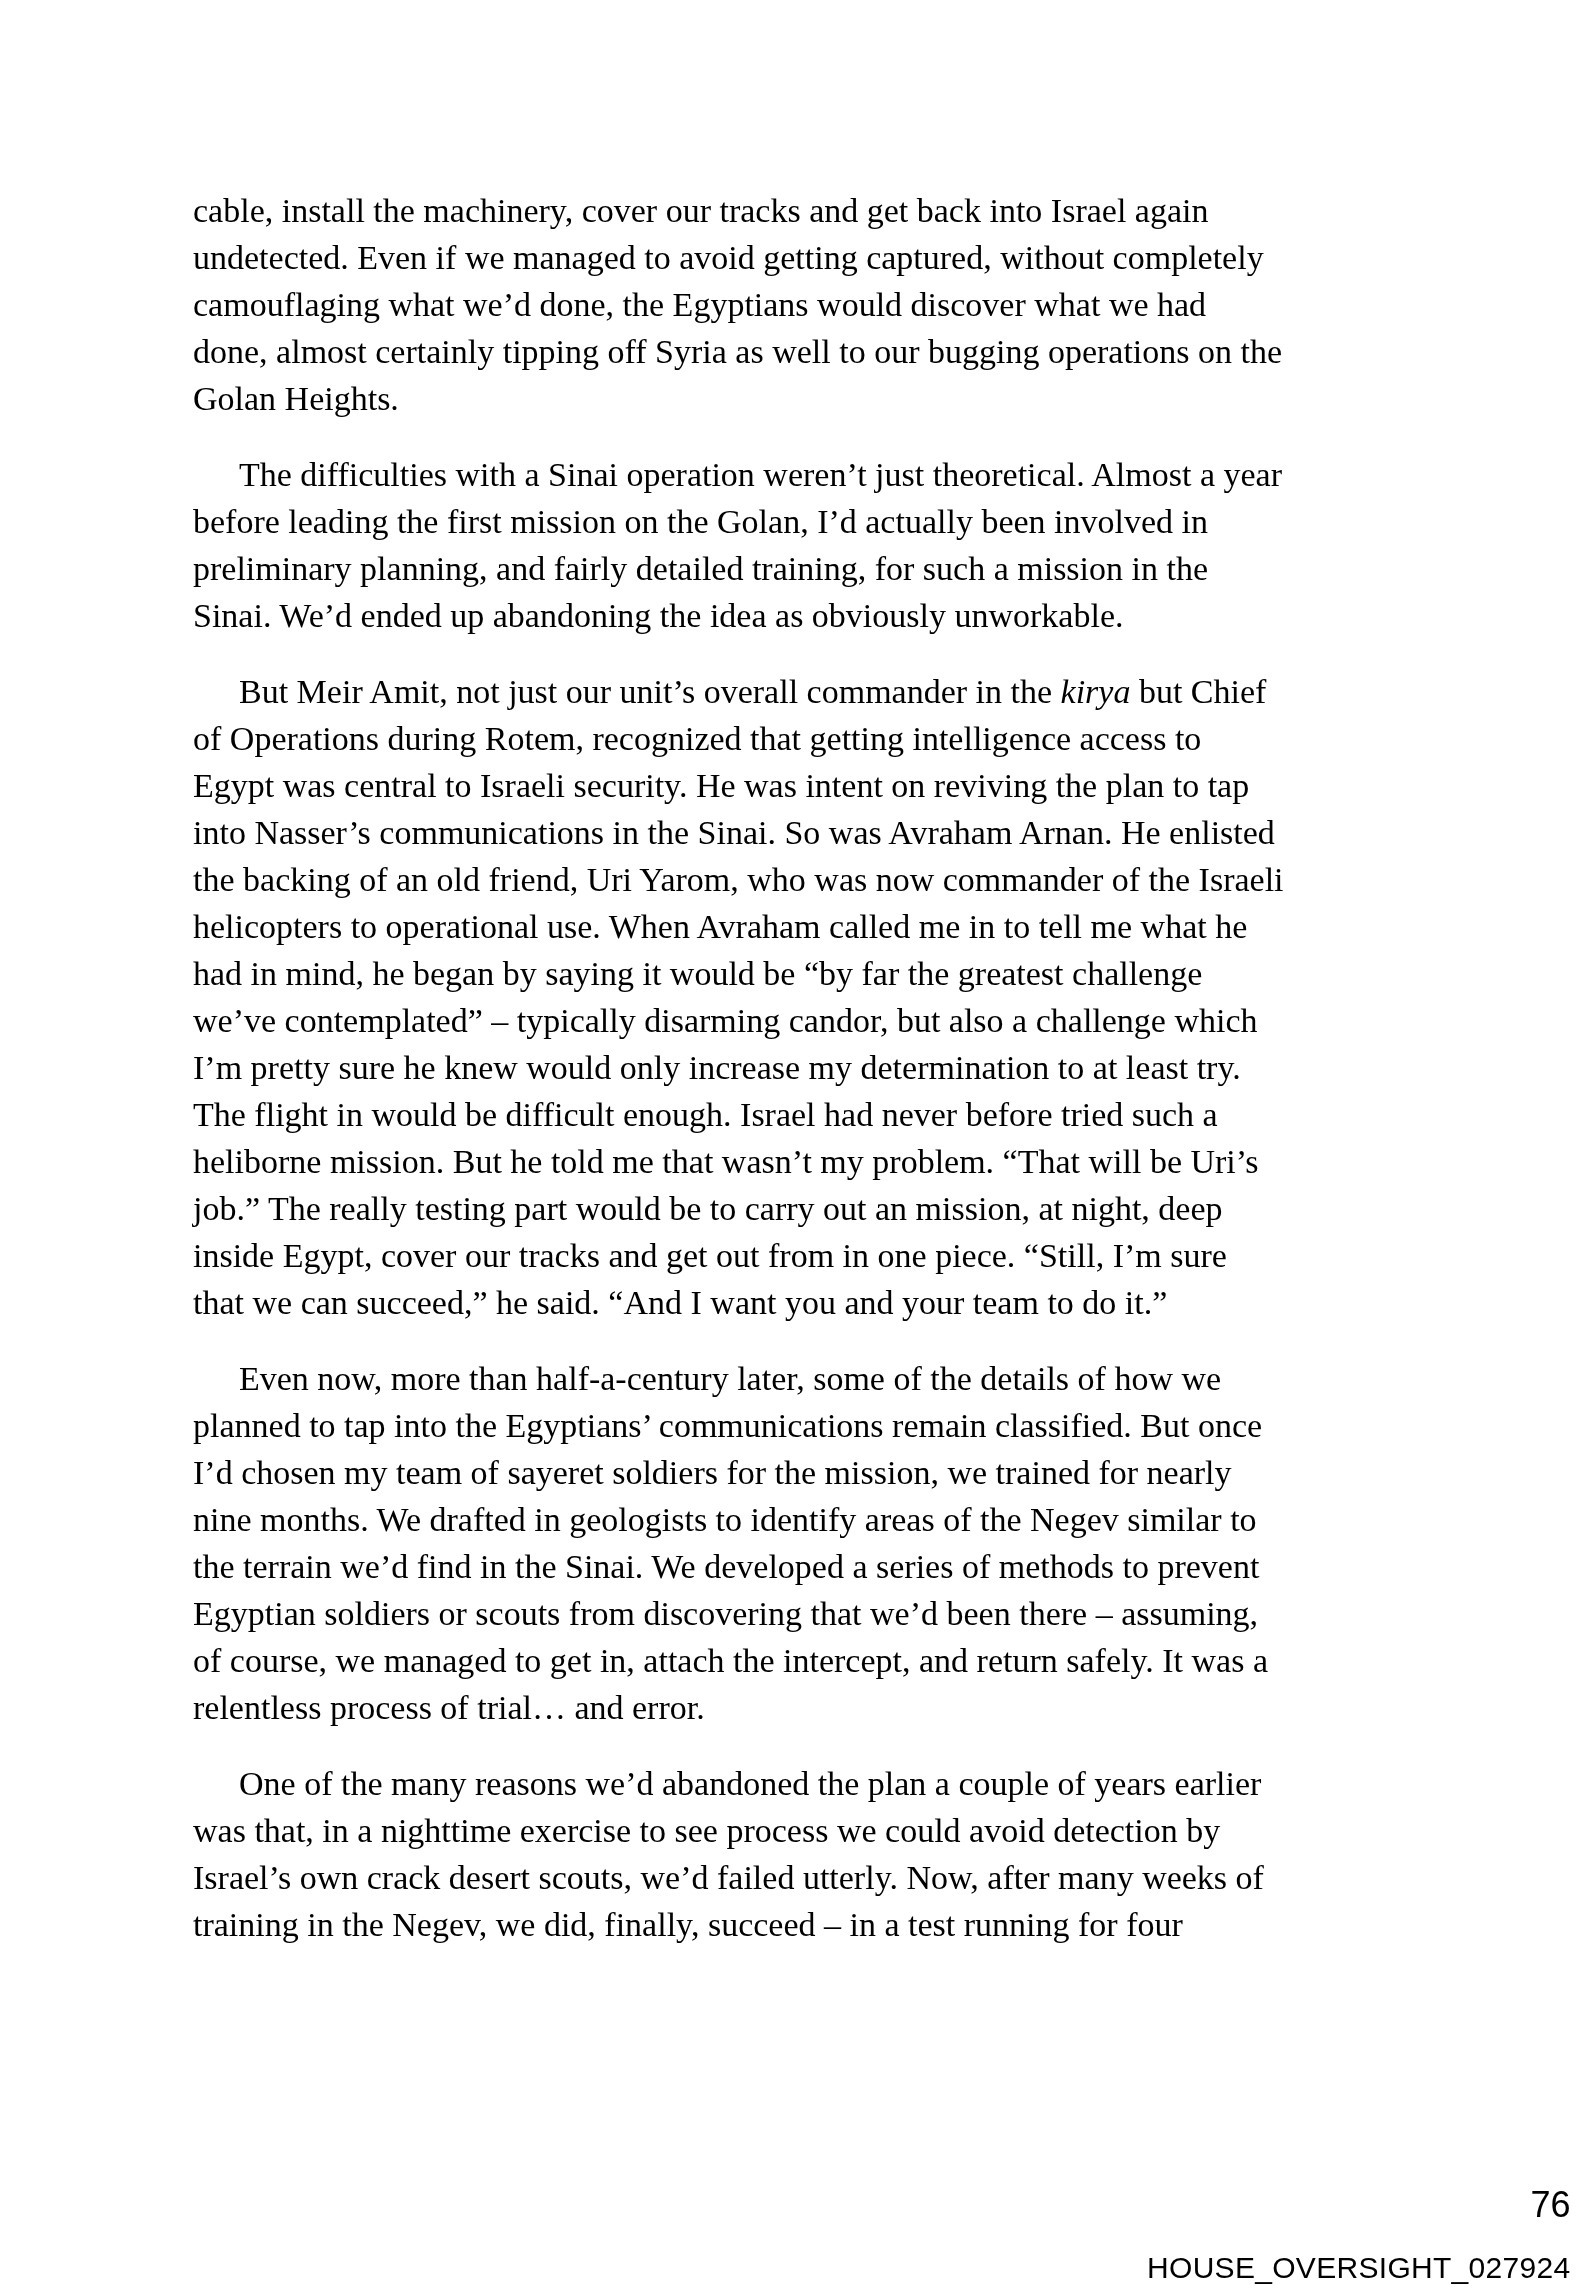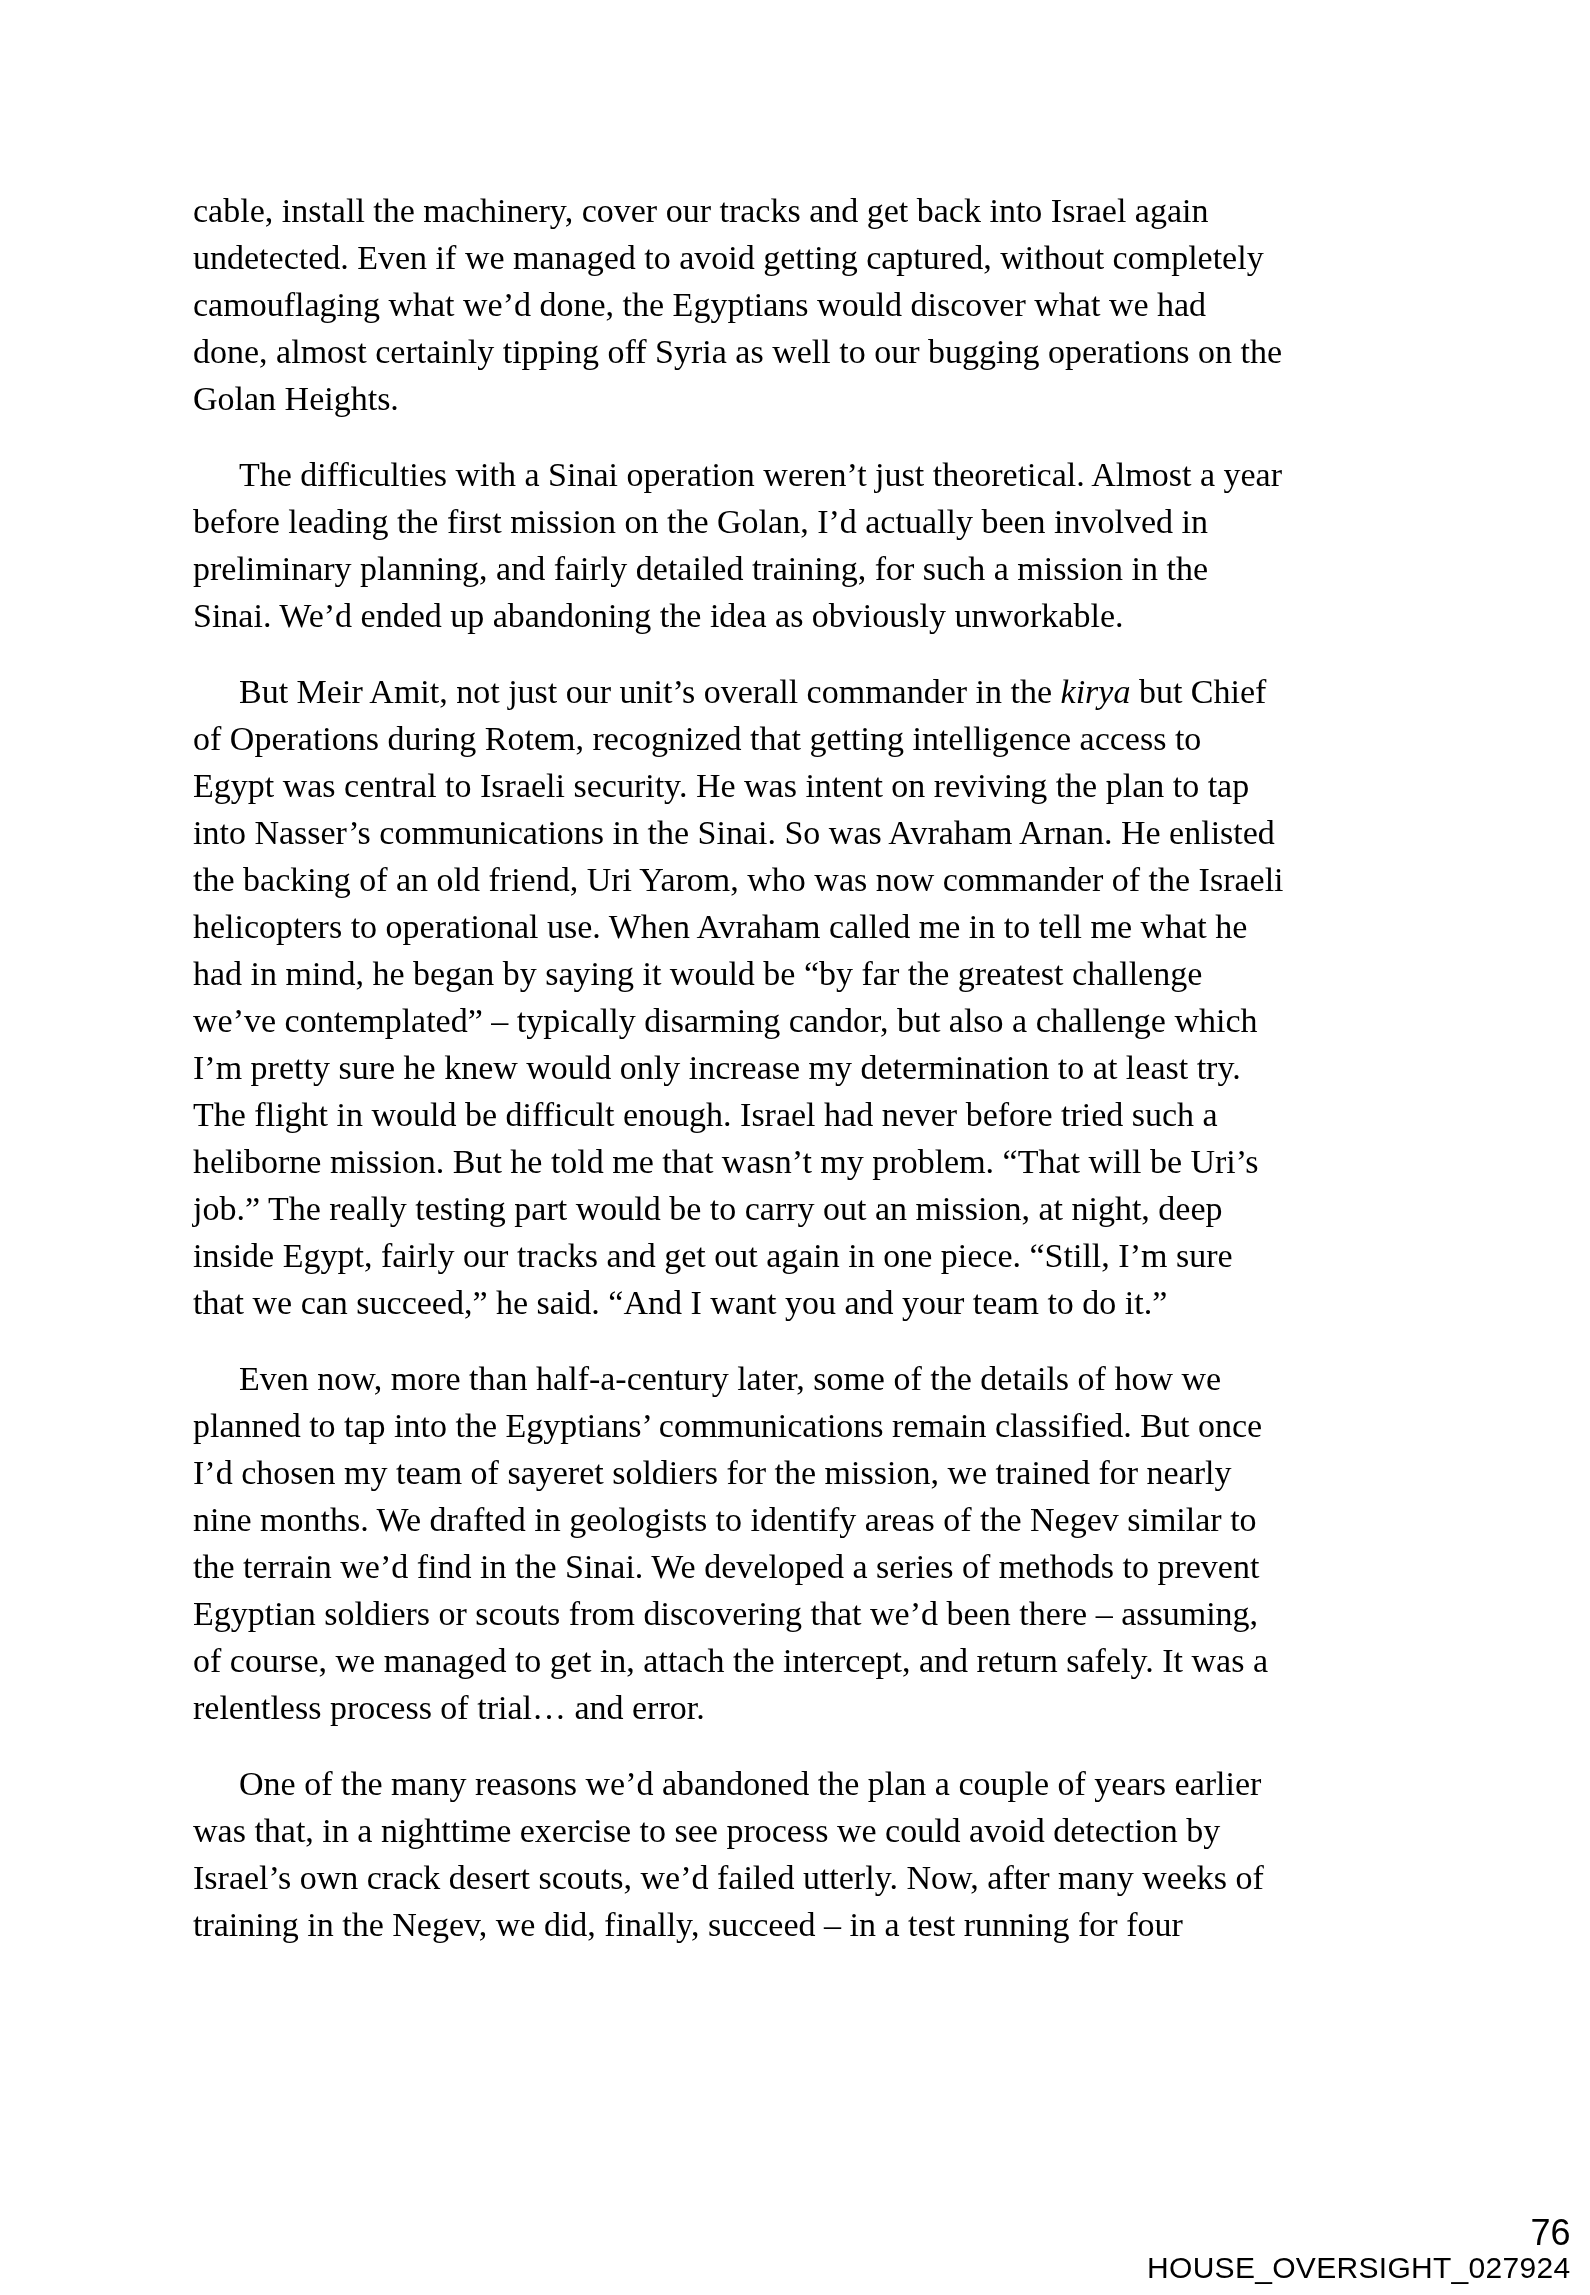--- a/index.html
+++ b/index.html
@@ -33,21 +33,20 @@
     .indent {
       padding-left: 46px;
     }
     .page-number {
       position: absolute;
       right: 20.5px;
       top: 2185px;
       font-family: "Liberation Sans", "DejaVu Sans", sans-serif;
       font-size: 36px;
       line-height: 39px;
-      margin-top: 28px;
     }
     .footer-id {
       position: absolute;
       right: 20.5px;
       top: 2251px;
       font-family: "Liberation Sans", "DejaVu Sans", sans-serif;
       font-size: 30px;
       line-height: 33px;
       letter-spacing: 0.3px;
       text-align: center;
@@ -80,21 +79,21 @@
     <span class="line">Egypt was central to Israeli security. He was intent on reviving the plan to tap</span>
     <span class="line">into Nasser’s communications in the Sinai. So was Avraham Arnan. He enlisted</span>
     <span class="line">the backing of an old friend, Uri Yarom, who was now commander of the Israeli</span>
     <span class="line">helicopters to operational use. When Avraham called me in to tell me what he</span>
     <span class="line">had in mind, he began by saying it would be “by far the greatest challenge</span>
     <span class="line">we’ve contemplated” – typically disarming candor, but also a challenge which</span>
     <span class="line">I’m pretty sure he knew would only increase my determination to at least try.</span>
     <span class="line">The flight in would be difficult enough. Israel had never before tried such a</span>
     <span class="line">heliborne mission. But he told me that wasn’t my problem. “That will be Uri’s</span>
     <span class="line">job.” The really testing part would be to carry out an mission, at night, deep</span>
-    <span class="line">inside Egypt, fairly our tracks and get out again in one piece. “Still, I’m sure</span>
+    <span class="line">inside Egypt, cover our tracks and get out from in one piece. “Still, I’m sure</span>
     <span class="line">that we can succeed,” he said. “And I want you and your team to do it.”</span>
   </p>
 
   <p class="para">
     <span class="line indent">Even now, more than half-a-century later, some of the details of how we</span>
     <span class="line">planned to tap into the Egyptians’ communications remain classified. But once</span>
     <span class="line">I’d chosen my team of sayeret soldiers for the mission, we trained for nearly</span>
     <span class="line">nine months. We drafted in geologists to identify areas of the Negev similar to</span>
     <span class="line">the terrain we’d find in the Sinai. We developed a series of methods to prevent</span>
     <span class="line">Egyptian soldiers or scouts from discovering that we’d been there – assuming,</span>

